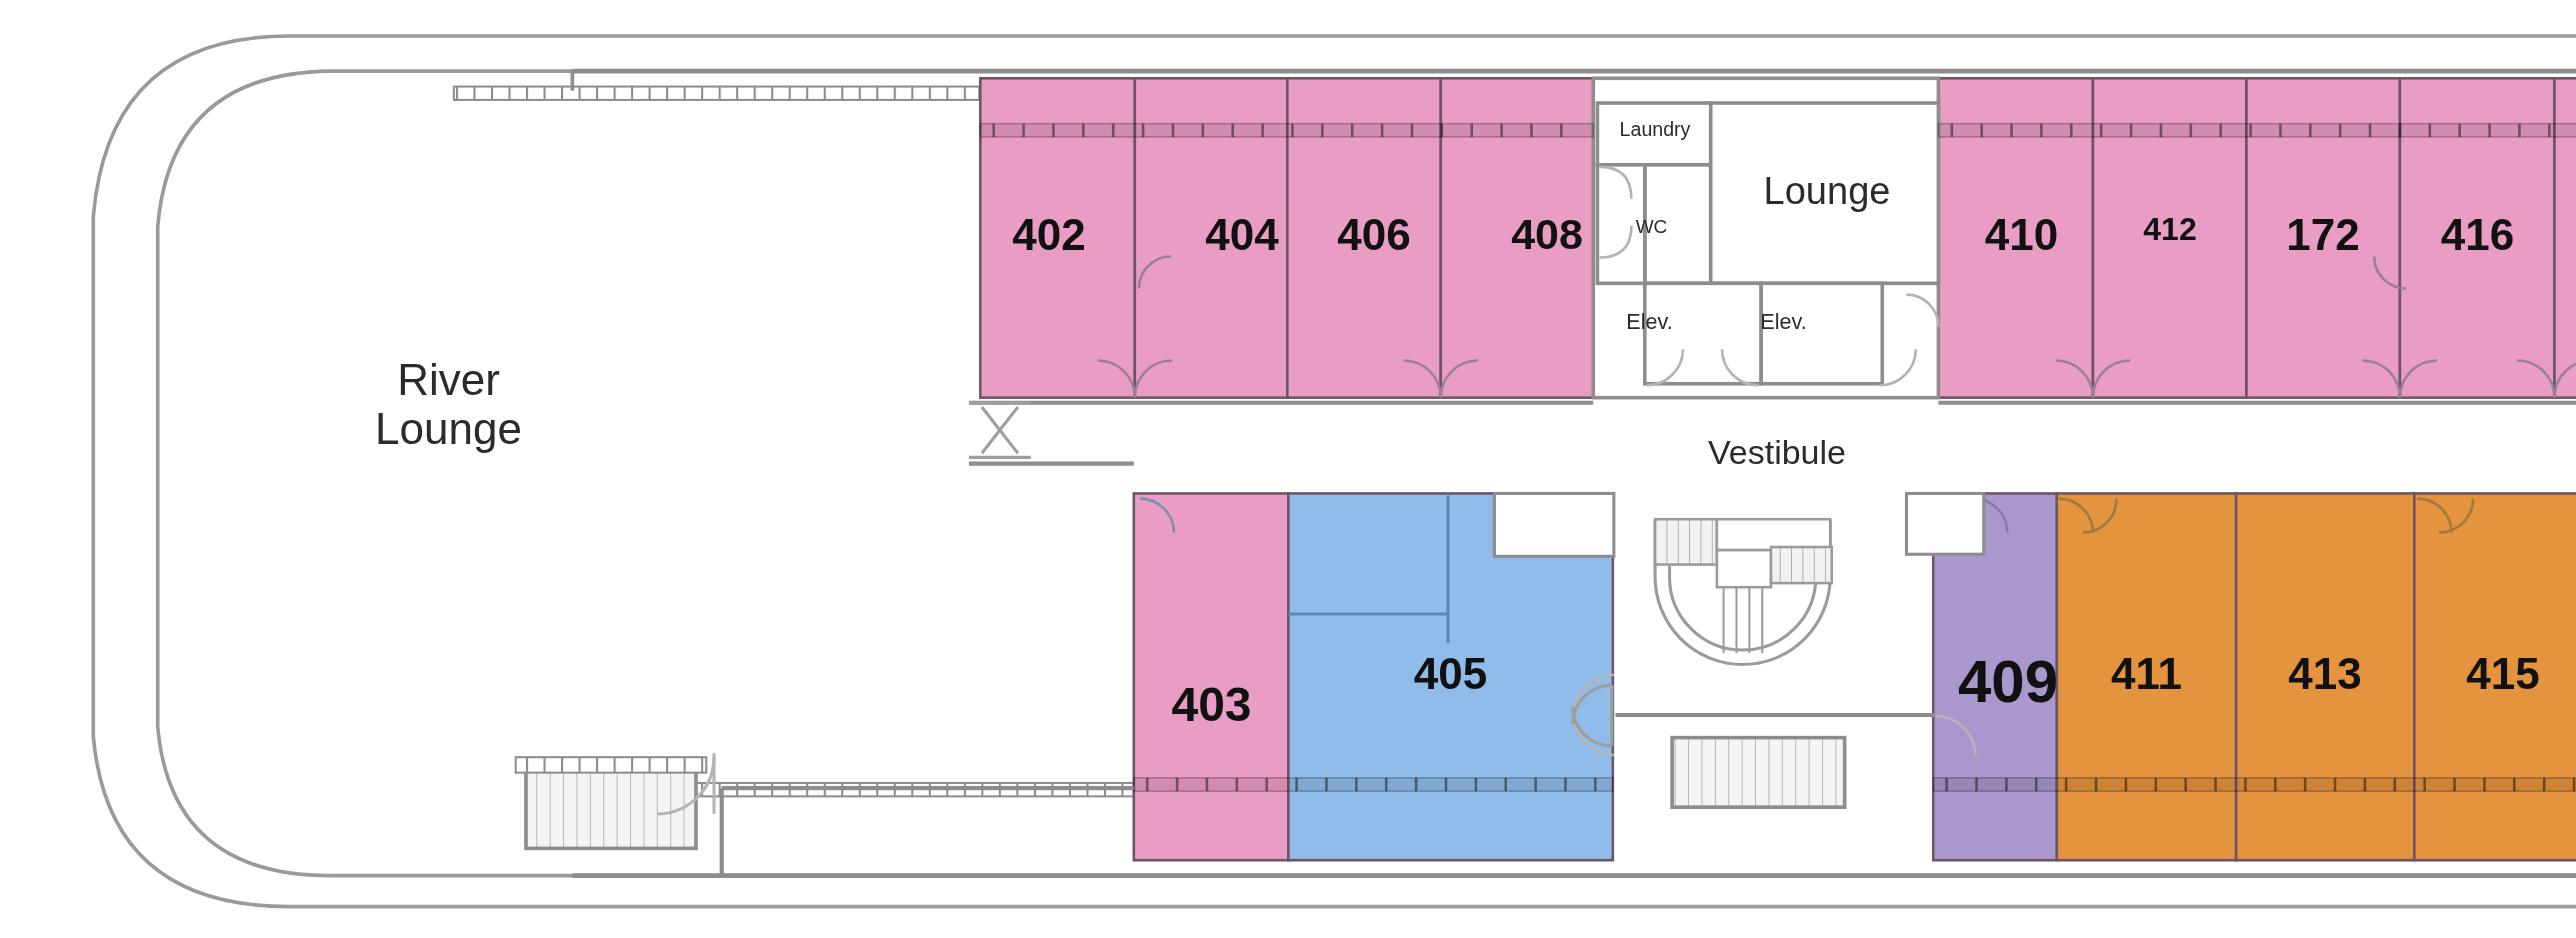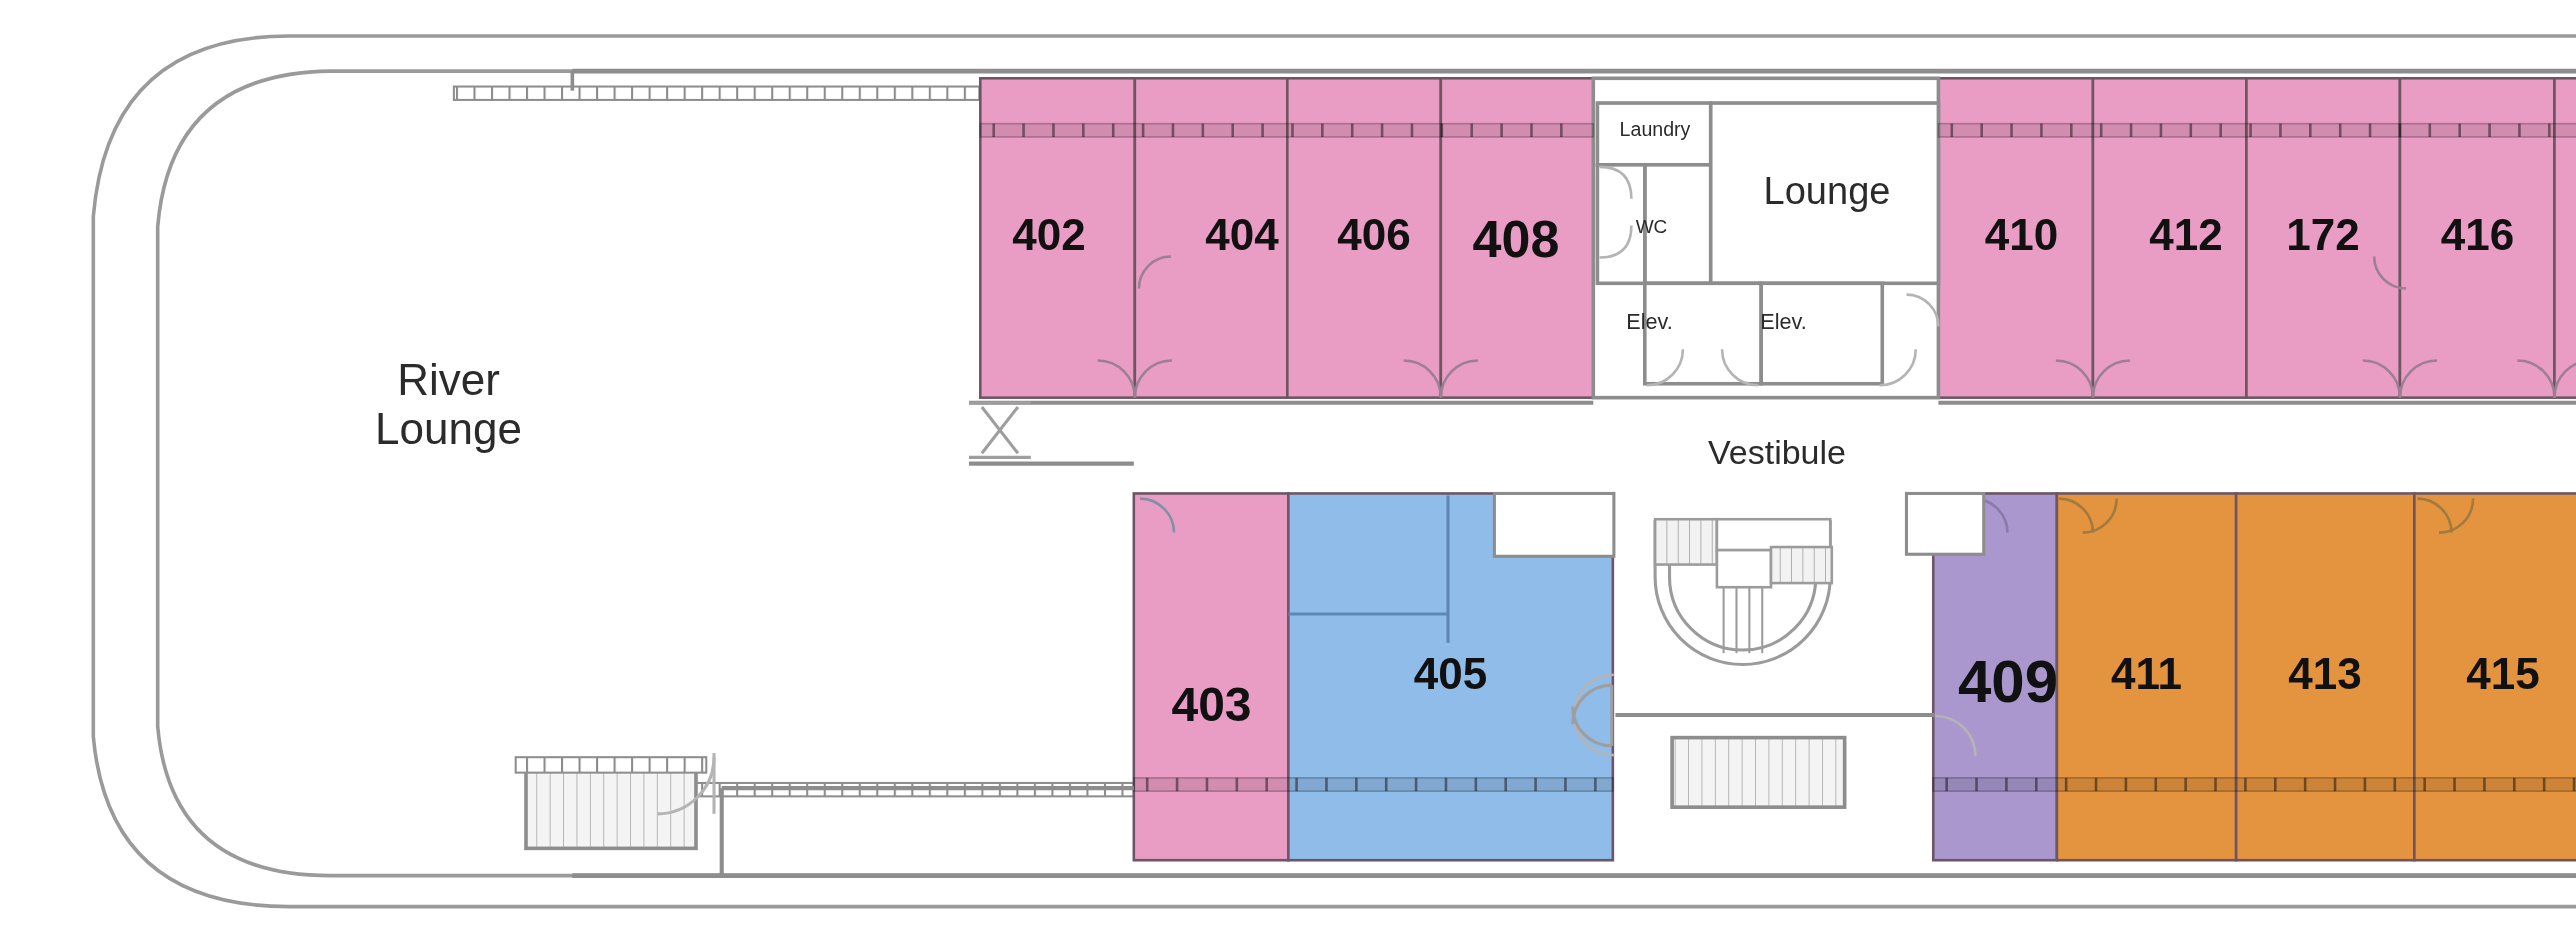--- a/index.html
+++ b/index.html
@@ -379,23 +379,23 @@
 
     <g stroke="#8d8d8d" fill="none" stroke-width="7">
       <line x1="1110" y1="138" x2="1110" y2="176"></line>
     </g>
   </svg>
 
   <div id="cabin-labels">
       <div class="cabin-label" style="left: 980px; width: 138px; font-size: 44px; top: 213px;">402</div>
       <div class="cabin-label" style="left: 1134px; width: 152px; font-size: 44px; top: 213px; margin-left: 32px;">404</div>
       <div class="cabin-label" style="left: 1287px; width: 174px; font-size: 44px; top: 213px;">406</div>
-      <div class="cabin-label" style="left: 1440px; width: 152px; font-size: 52px; top: 213px;">408</div>
+      <div class="cabin-label" style="left: 1440px; width: 152px; font-size: 43px; top: 213px; padding-left: 31px;">408</div>
       <div class="cabin-label" style="left: 1944px; width: 155px; font-size: 44px; top: 213px;">410</div>
-      <div class="cabin-label" style="left: 2093px; width: 154px; font-size: 44px; top: 213px; padding-left: 16px;">412</div>
+      <div class="cabin-label" style="left: 2093px; width: 154px; font-size: 32px; top: 213px;">412</div>
       <div class="cabin-label" style="left: 2246px; width: 154px; font-size: 44px; top: 213px;">172</div>
       <div class="cabin-label" style="left: 2400px; width: 155px; font-size: 44px; top: 213px;">416</div>
       <div class="cabin-label" style="left: 2554px; width: 154px; font-size: 44px; top: 213px;">418</div>
       <div class="cabin-label" style="left: 1133px; width: 157px; font-size: 48px; top: 652px; margin-top: 29px;">403</div>
       <div class="cabin-label" style="left: 1288px; width: 325px; font-size: 44px; top: 652px;">405</div>
       <div class="cabin-label" style="left: 1933px; width: 150px; font-size: 60px; top: 652px;">409</div>
       <div class="cabin-label" style="left: 2057px; width: 179px; font-size: 44px; top: 652px;">411</div>
       <div class="cabin-label" style="left: 2236px; width: 178px; font-size: 44px; top: 652px;">413</div>
       <div class="cabin-label" style="left: 2414px; width: 178px; font-size: 44px; top: 652px;">415</div>
     </div>

